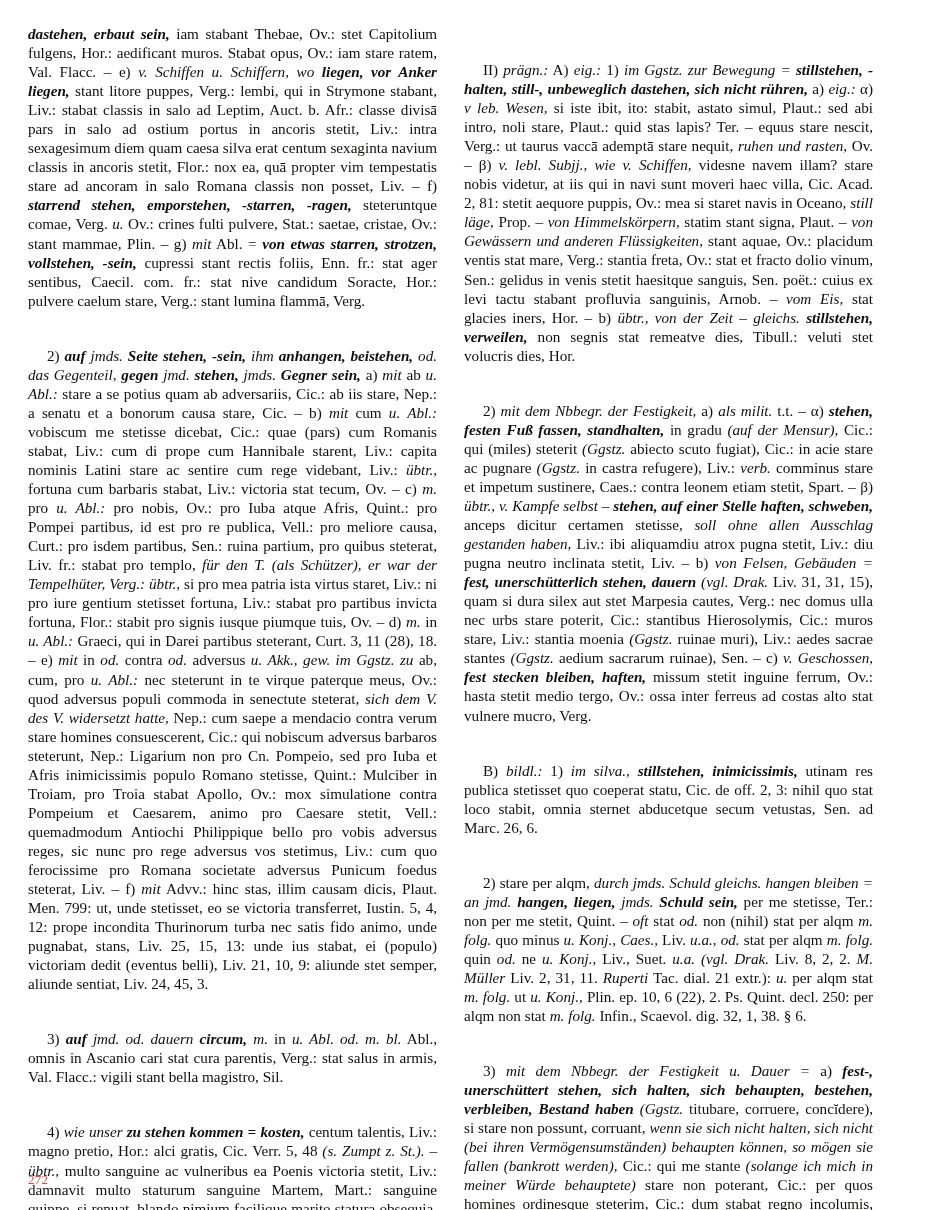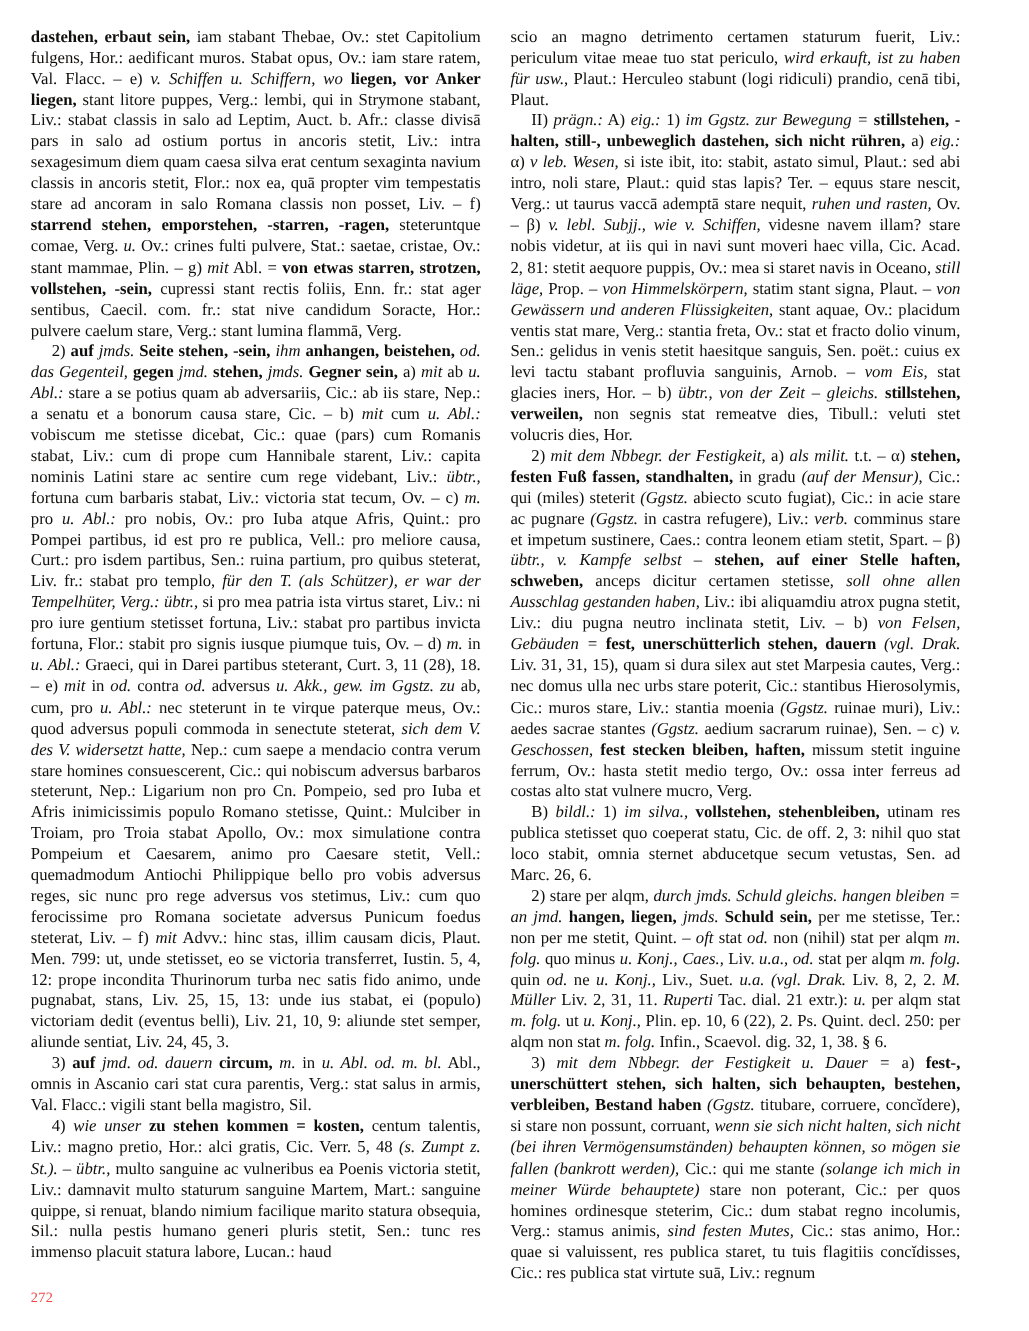--- a/index.html
+++ b/index.html
@@ -40,29 +40,31 @@
     line-height: 1.253;
     text-align: justify;
     text-justify: inter-word;
     hyphens: manual;
     -webkit-hyphens: manual;
     letter-spacing: -0.02px;
     word-spacing: 0.1px;
   }
   .col p.ind {
     text-indent: 19px;
+    margin-top: 36px;
   }
   
   b, .bi {
     font-weight: bold;
   }
   i, .it {
     font-style: italic;
   }
   .bi {
+    font-style: italic;
     font-weight: bold;
   }
   .folio {
     position: absolute;
     left: 28px;
     bottom: 22px;
     font-size: 13px;
     color: #ef4444;
     font-family: "Liberation Serif", "DejaVu Serif", serif;
     letter-spacing: 0.3px;
@@ -83,24 +85,23 @@
 <div id="page">
 
   <div class="columns">
     <div class="col" id="left-col">
         <p><span class="bi">dastehen, erbaut sein,</span><span> iam stabant Thebae, Ov.: stet Capitolium fulgens, Hor.: aedificant muros. Stabat opus, Ov.: iam stare ratem, Val. Flacc. – e) </span><span class="it">v. Schiffen u. Schiffern, wo </span><span class="bi">liegen, vor Anker liegen,</span><span> stant litore puppes, Verg.: lembi, qui in Strymone stabant, Liv.: stabat classis in salo ad Leptim, Auct. b. Afr.: classe divisā pars in salo ad ostium portus in ancoris stetit, Liv.: intra sexagesimum diem quam caesa silva erat centum sexaginta navium classis in ancoris stetit, Flor.: nox ea, quā propter vim tempestatis stare ad ancoram in salo Romana classis non posset, Liv. – f) </span><span class="bi">starrend stehen, emporstehen, -starren, -ragen,</span><span> steteruntque comae, Verg. </span><span class="it">u.</span><span> Ov.: crines fulti pulvere, Stat.: saetae, cristae, Ov.: stant mammae, Plin. – g) </span><span class="it">mit</span><span> Abl. = </span><span class="bi">von etwas starren, strotzen, vollstehen, -sein,</span><span> cupressi stant rectis foliis, Enn. fr.: stat ager sentibus, Caecil. com. fr.: stat nive candidum Soracte, Hor.: pulvere caelum stare, Verg.: stant lumina flammā, Verg.</span></p>
         <p class="ind"><span>2) </span><span class="bi">auf</span><span class="it"> jmds. </span><span class="bi">Seite stehen, -sein,</span><span class="it"> ihm </span><span class="bi">anhangen, beistehen,</span><span class="it"> od. das Gegenteil, </span><span class="bi">gegen</span><span class="it"> jmd. </span><span class="bi">stehen,</span><span class="it"> jmds. </span><span class="bi">Gegner sein,</span><span> a) </span><span class="it">mit</span><span> ab </span><span class="it">u. Abl.:</span><span> stare a se potius quam ab adversariis, Cic.: ab iis stare, Nep.: a senatu et a bonorum causa stare, Cic. – b) </span><span class="it">mit</span><span> cum </span><span class="it">u. Abl.:</span><span> vobiscum me stetisse dicebat, Cic.: quae (pars) cum Romanis stabat, Liv.: cum di prope cum Hannibale starent, Liv.: capita nominis Latini stare ac sentire cum rege videbant, Liv.: </span><span class="it">übtr.,</span><span> fortuna cum barbaris stabat, Liv.: victoria stat tecum, Ov. – c) </span><span class="it">m.</span><span> pro </span><span class="it">u. Abl.:</span><span> pro nobis, Ov.: pro Iuba atque Afris, Quint.: pro Pompei partibus, id est pro re publica, Vell.: pro meliore causa, Curt.: pro isdem partibus, Sen.: ruina partium, pro quibus steterat, Liv. fr.: stabat pro templo, </span><span class="it">für den T. (als Schützer), er war der Tempelhüter, Verg.: übtr.,</span><span> si pro mea patria ista virtus staret, Liv.: ni pro iure gentium stetisset fortuna, Liv.: stabat pro partibus invicta fortuna, Flor.: stabit pro signis iusque piumque tuis, Ov. – d) </span><span class="it">m.</span><span> in </span><span class="it">u. Abl.:</span><span> Graeci, qui in Darei partibus steterant, Curt. 3, 11 (28), 18. – e) </span><span class="it">mit</span><span> in </span><span class="it">od.</span><span> contra </span><span class="it">od.</span><span> adversus </span><span class="it">u. Akk., gew. im Ggstz. zu</span><span> ab, cum, pro </span><span class="it">u. Abl.:</span><span> nec steterunt in te virque paterque meus, Ov.: quod adversus populi commoda in senectute steterat, </span><span class="it">sich dem V. des V. widersetzt hatte,</span><span> Nep.: cum saepe a mendacio contra verum stare homines consuescerent, Cic.: qui nobiscum adversus barbaros steterunt, Nep.: Ligarium non pro Cn. Pompeio, sed pro Iuba et Afris inimicissimis populo Romano stetisse, Quint.: Mulciber in Troiam, pro Troia stabat Apollo, Ov.: mox simulatione contra Pompeium et Caesarem, animo pro Caesare stetit, Vell.: quemadmodum Antiochi Philippique bello pro vobis adversus reges, sic nunc pro rege adversus vos stetimus, Liv.: cum quo ferocissime pro Romana societate adversus Punicum foedus steterat, Liv. – f) </span><span class="it">mit</span><span> Advv.: hinc stas, illim causam dicis, Plaut. Men. 799: ut, unde stetisset, eo se victoria transferret, Iustin. 5, 4, 12: prope incondita Thurinorum turba nec satis fido animo, unde pugnabat, stans, Liv. 25, 15, 13: unde ius stabat, ei (populo) victoriam dedit (eventus belli), Liv. 21, 10, 9: aliunde stet semper, aliunde sentiat, Liv. 24, 45, 3.</span></p>
         <p class="ind"><span>3) </span><span class="bi">auf</span><span class="it"> jmd. od. dauern </span><span class="bi">circum,</span><span class="it"> m.</span><span> in </span><span class="it">u. Abl. od. m. bl.</span><span> Abl., omnis in Ascanio cari stat cura parentis, Verg.: stat salus in armis, Val. Flacc.: vigili stant bella magistro, Sil.</span></p>
         <p class="ind"><span>4) </span><span class="it">wie unser </span><span class="bi">zu stehen kommen = kosten,</span><span> centum talentis, Liv.: magno pretio, Hor.: alci gratis, Cic. Verr. 5, 48 </span><span class="it">(s. Zumpt z. St.).</span><span> – </span><span class="it">übtr.,</span><span> multo sanguine ac vulneribus ea Poenis victoria stetit, Liv.: damnavit multo staturum sanguine Martem, Mart.: sanguine quippe, si renuat, blando nimium facilique marito statura obsequia, Sil.: nulla pestis humano generi pluris stetit, Sen.: tunc res immenso placuit statura labore, Lucan.: haud</span></p>
       </div>
     <div class="col" id="right-col">
-        <p><span>scio an magno detrimento certamen staturum fuerit, Liv.: periculum vitae meae tuo stat periculo, </span><span class="it">wird erkauft, ist zu haben für usw.,</span><span> Plaut.: Herculeo stabunt (logi ridiculi) prandio, cenā tibi, Plaut.</span></p>
         <p class="ind"><span>II) </span><span class="it">prägn.:</span><span> A) </span><span class="it">eig.:</span><span> 1) </span><span class="it">im Ggstz. zur Bewegung = </span><span class="bi">stillstehen, -halten, still-, unbeweglich dastehen, sich nicht rühren,</span><span> a) </span><span class="it">eig.:</span><span> α) </span><span class="it">v leb. Wesen,</span><span> si iste ibit, ito: stabit, astato simul, Plaut.: sed abi intro, noli stare, Plaut.: quid stas lapis? Ter. – equus stare nescit, Verg.: ut taurus vaccā ademptā stare nequit, </span><span class="it">ruhen und rasten,</span><span> Ov. – β) </span><span class="it">v. lebl. Subjj., wie v. Schiffen,</span><span> videsne navem illam? stare nobis videtur, at iis qui in navi sunt moveri haec villa, Cic. Acad. 2, 81: stetit aequore puppis, Ov.: mea si staret navis in Oceano, </span><span class="it">still läge,</span><span> Prop. – </span><span class="it">von Himmelskörpern,</span><span> statim stant signa, Plaut. – </span><span class="it">von Gewässern und anderen Flüssigkeiten,</span><span> stant aquae, Ov.: placidum ventis stat mare, Verg.: stantia freta, Ov.: stat et fracto dolio vinum, Sen.: gelidus in venis stetit haesitque sanguis, Sen. poët.: cuius ex levi tactu stabant profluvia sanguinis, Arnob. – </span><span class="it">vom Eis,</span><span> stat glacies iners, Hor. – b) </span><span class="it">übtr., von der Zeit – gleichs. </span><span class="bi">stillstehen, verweilen,</span><span> non segnis stat remeatve dies, Tibull.: veluti stet volucris dies, Hor.</span></p>
         <p class="ind"><span>2) </span><span class="it">mit dem Nbbegr. der Festigkeit,</span><span> a) </span><span class="it">als milit.</span><span> t.t. – α) </span><span class="bi">stehen, festen Fuß fassen, standhalten,</span><span> in gradu </span><span class="it">(auf der Mensur),</span><span> Cic.: qui (miles) steterit </span><span class="it">(Ggstz.</span><span> abiecto scuto fugiat), Cic.: in acie stare ac pugnare </span><span class="it">(Ggstz.</span><span> in castra refugere), Liv.: </span><span class="it">verb.</span><span> comminus stare et impetum sustinere, Caes.: contra leonem etiam stetit, Spart. – β) </span><span class="it">übtr., v. Kampfe selbst – </span><span class="bi">stehen, auf einer Stelle haften, schweben,</span><span> anceps dicitur certamen stetisse, </span><span class="it">soll ohne allen Ausschlag gestanden haben,</span><span> Liv.: ibi aliquamdiu atrox pugna stetit, Liv.: diu pugna neutro inclinata stetit, Liv. – b) </span><span class="it">von Felsen, Gebäuden = </span><span class="bi">fest, unerschütterlich stehen, dauern</span><span class="it"> (vgl. Drak.</span><span> Liv. 31, 31, 15), quam si dura silex aut stet Marpesia cautes, Verg.: nec domus ulla nec urbs stare poterit, Cic.: stantibus Hierosolymis, Cic.: muros stare, Liv.: stantia moenia </span><span class="it">(Ggstz.</span><span> ruinae muri), Liv.: aedes sacrae stantes </span><span class="it">(Ggstz.</span><span> aedium sacrarum ruinae), Sen. – c) </span><span class="it">v. Geschossen, </span><span class="bi">fest stecken bleiben, haften,</span><span> missum stetit inguine ferrum, Ov.: hasta stetit medio tergo, Ov.: ossa inter ferreus ad costas alto stat vulnere mucro, Verg.</span></p>
-        <p class="ind"><span>B) </span><span class="it">bildl.:</span><span> 1) </span><span class="it">im silva., </span><span class="bi">vollstehen, stehenbleiben,</span><span> utinam res publica stetisset quo coeperat statu, Cic. de off. 2, 3: nihil quo stat loco stabit, omnia sternet abducetque secum vetustas, Sen. ad Marc. 26, 6.</span></p>
+        <p class="ind"><span>B) </span><span class="it">bildl.:</span><span> 1) </span><span class="it">im silva., </span><span class="bi">stillstehen, inimicissimis,</span><span> utinam res publica stetisset quo coeperat statu, Cic. de off. 2, 3: nihil quo stat loco stabit, omnia sternet abducetque secum vetustas, Sen. ad Marc. 26, 6.</span></p>
         <p class="ind"><span>2) stare per alqm, </span><span class="it">durch jmds. Schuld gleichs. hangen bleiben = an jmd. </span><span class="bi">hangen, liegen,</span><span class="it"> jmds. </span><span class="bi">Schuld sein,</span><span> per me stetisse, Ter.: non per me stetit, Quint. – </span><span class="it">oft</span><span> stat </span><span class="it">od.</span><span> non (nihil) stat per alqm </span><span class="it">m. folg.</span><span> quo minus </span><span class="it">u. Konj., Caes.,</span><span> Liv. </span><span class="it">u.a., od.</span><span> stat per alqm </span><span class="it">m. folg.</span><span> quin </span><span class="it">od.</span><span> ne </span><span class="it">u. Konj.,</span><span> Liv., Suet. </span><span class="it">u.a. (vgl. Drak.</span><span> Liv. 8, 2, 2. </span><span class="it">M. Müller</span><span> Liv. 2, 31, 11. </span><span class="it">Ruperti</span><span> Tac. dial. 21 extr.): </span><span class="it">u.</span><span> per alqm stat </span><span class="it">m. folg.</span><span> ut </span><span class="it">u. Konj.,</span><span> Plin. ep. 10, 6 (22), 2. Ps. Quint. decl. 250: per alqm non stat </span><span class="it">m. folg.</span><span> Infin., Scaevol. dig. 32, 1, 38. § 6.</span></p>
         <p class="ind"><span>3) </span><span class="it">mit dem Nbbegr. der Festigkeit u. Dauer = </span><span>a) </span><span class="bi">fest-, unerschüttert stehen, sich halten, sich behaupten, bestehen, verbleiben, Bestand haben</span><span class="it"> (Ggstz.</span><span> titubare, corruere, concĭdere), si stare non possunt, corruant, </span><span class="it">wenn sie sich nicht halten, sich nicht (bei ihren Vermögensumständen) behaupten können, so mögen sie fallen (bankrott werden),</span><span> Cic.: qui me stante </span><span class="it">(solange ich mich in meiner Würde behauptete)</span><span> stare non poterant, Cic.: per quos homines ordinesque steterim, Cic.: dum stabat regno incolumis, Verg.: stamus animis, </span><span class="it">sind festen Mutes,</span><span> Cic.: stas animo, Hor.: quae si valuissent, res publica staret, tu tuis flagitiis concĭdisses, Cic.: res publica stat virtute suā, Liv.: regnum</span></p>
       </div>
   </div>
 
   <div class="folio">272</div>
   <div id="paper-tone"></div>
 </div>
 
 </body></html>

